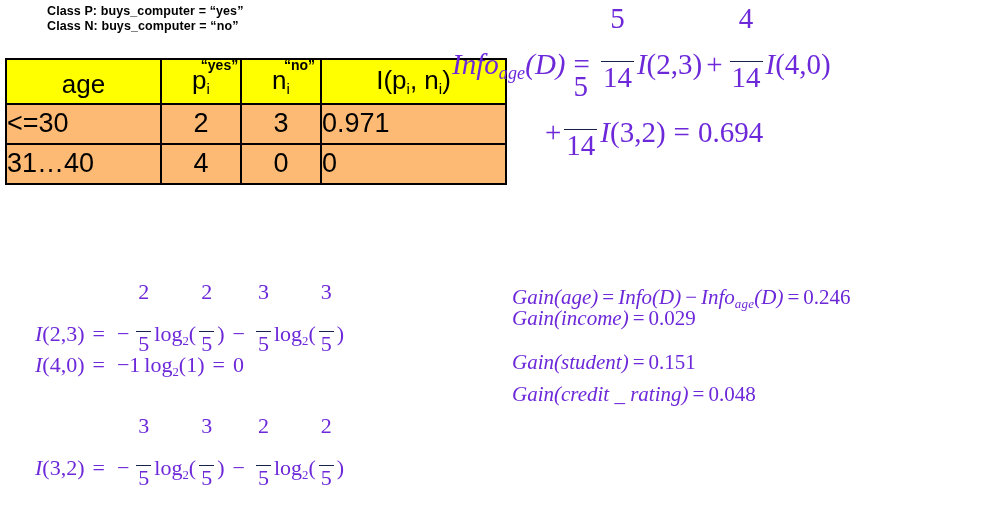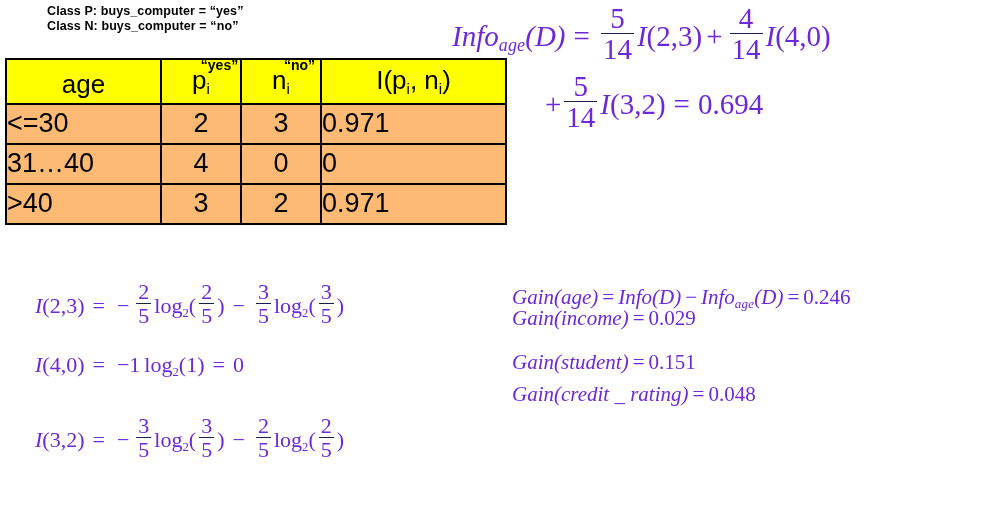--- a/index.html
+++ b/index.html
@@ -89,21 +89,21 @@
   .mn{font-style:normal;}
 
   
   .frac{
     display:inline-block;
     vertical-align:-0.45em;
     text-align:center;
     margin:0 3px;
   }
   .frac .num{display:block;line-height:1.0;padding:0 2px;}
-  .frac .den{display:block;line-height:1.05;padding:0 2px;border-top:1.6px solid #17224a;}
+  .frac .den{display:block;line-height:1.05;padding:0 2px;border-top:1.6px solid #17224a;margin-top:28px;}
 
   
   .msub{
     font-size:0.62em;
     font-style:italic;
     vertical-align:-0.30em;
     letter-spacing:0.2px;
   }
   .msub2{
     font-size:0.58em;
@@ -170,26 +170,20 @@
       <td class="cell-center">2</td>
       <td class="cell-center">3</td>
       <td class="cell-left">0.971</td>
     </tr>
     <tr>
       <td class="cell-left">31…40</td>
       <td class="cell-center">4</td>
       <td class="cell-center">0</td>
       <td class="cell-left">0</td>
     </tr>
-    <tr>
-      <td class="cell-left">&gt;40</td>
-      <td class="cell-center">3</td>
-      <td class="cell-center">2</td>
-      <td class="cell-left">0.971</td>
-    </tr>
   </tbody>
 </table>
 
 <div class="abs math" id="info-eq-1">
   <span class="mi">Info</span><span class="msub">age</span><span class="mi">(D)</span><span class="mn opw">=</span><span class="frac mn"><span class="num">5</span><span class="den">14</span></span><span class="mi">I</span><span class="mn">(2,3)</span><span class="mn op">+</span><span class="frac mn"><span class="num">4</span><span class="den">14</span></span><span class="mi">I</span><span class="mn">(4,0)</span>
 </div>
 
 <div class="abs math" id="info-eq-2">
   <span class="mn">+</span><span class="frac mn"><span class="num">5</span><span class="den">14</span></span><span class="mi">I</span><span class="mn">(3,2)</span><span class="mn opw">=</span><span class="mn">0.694</span>
 </div>

